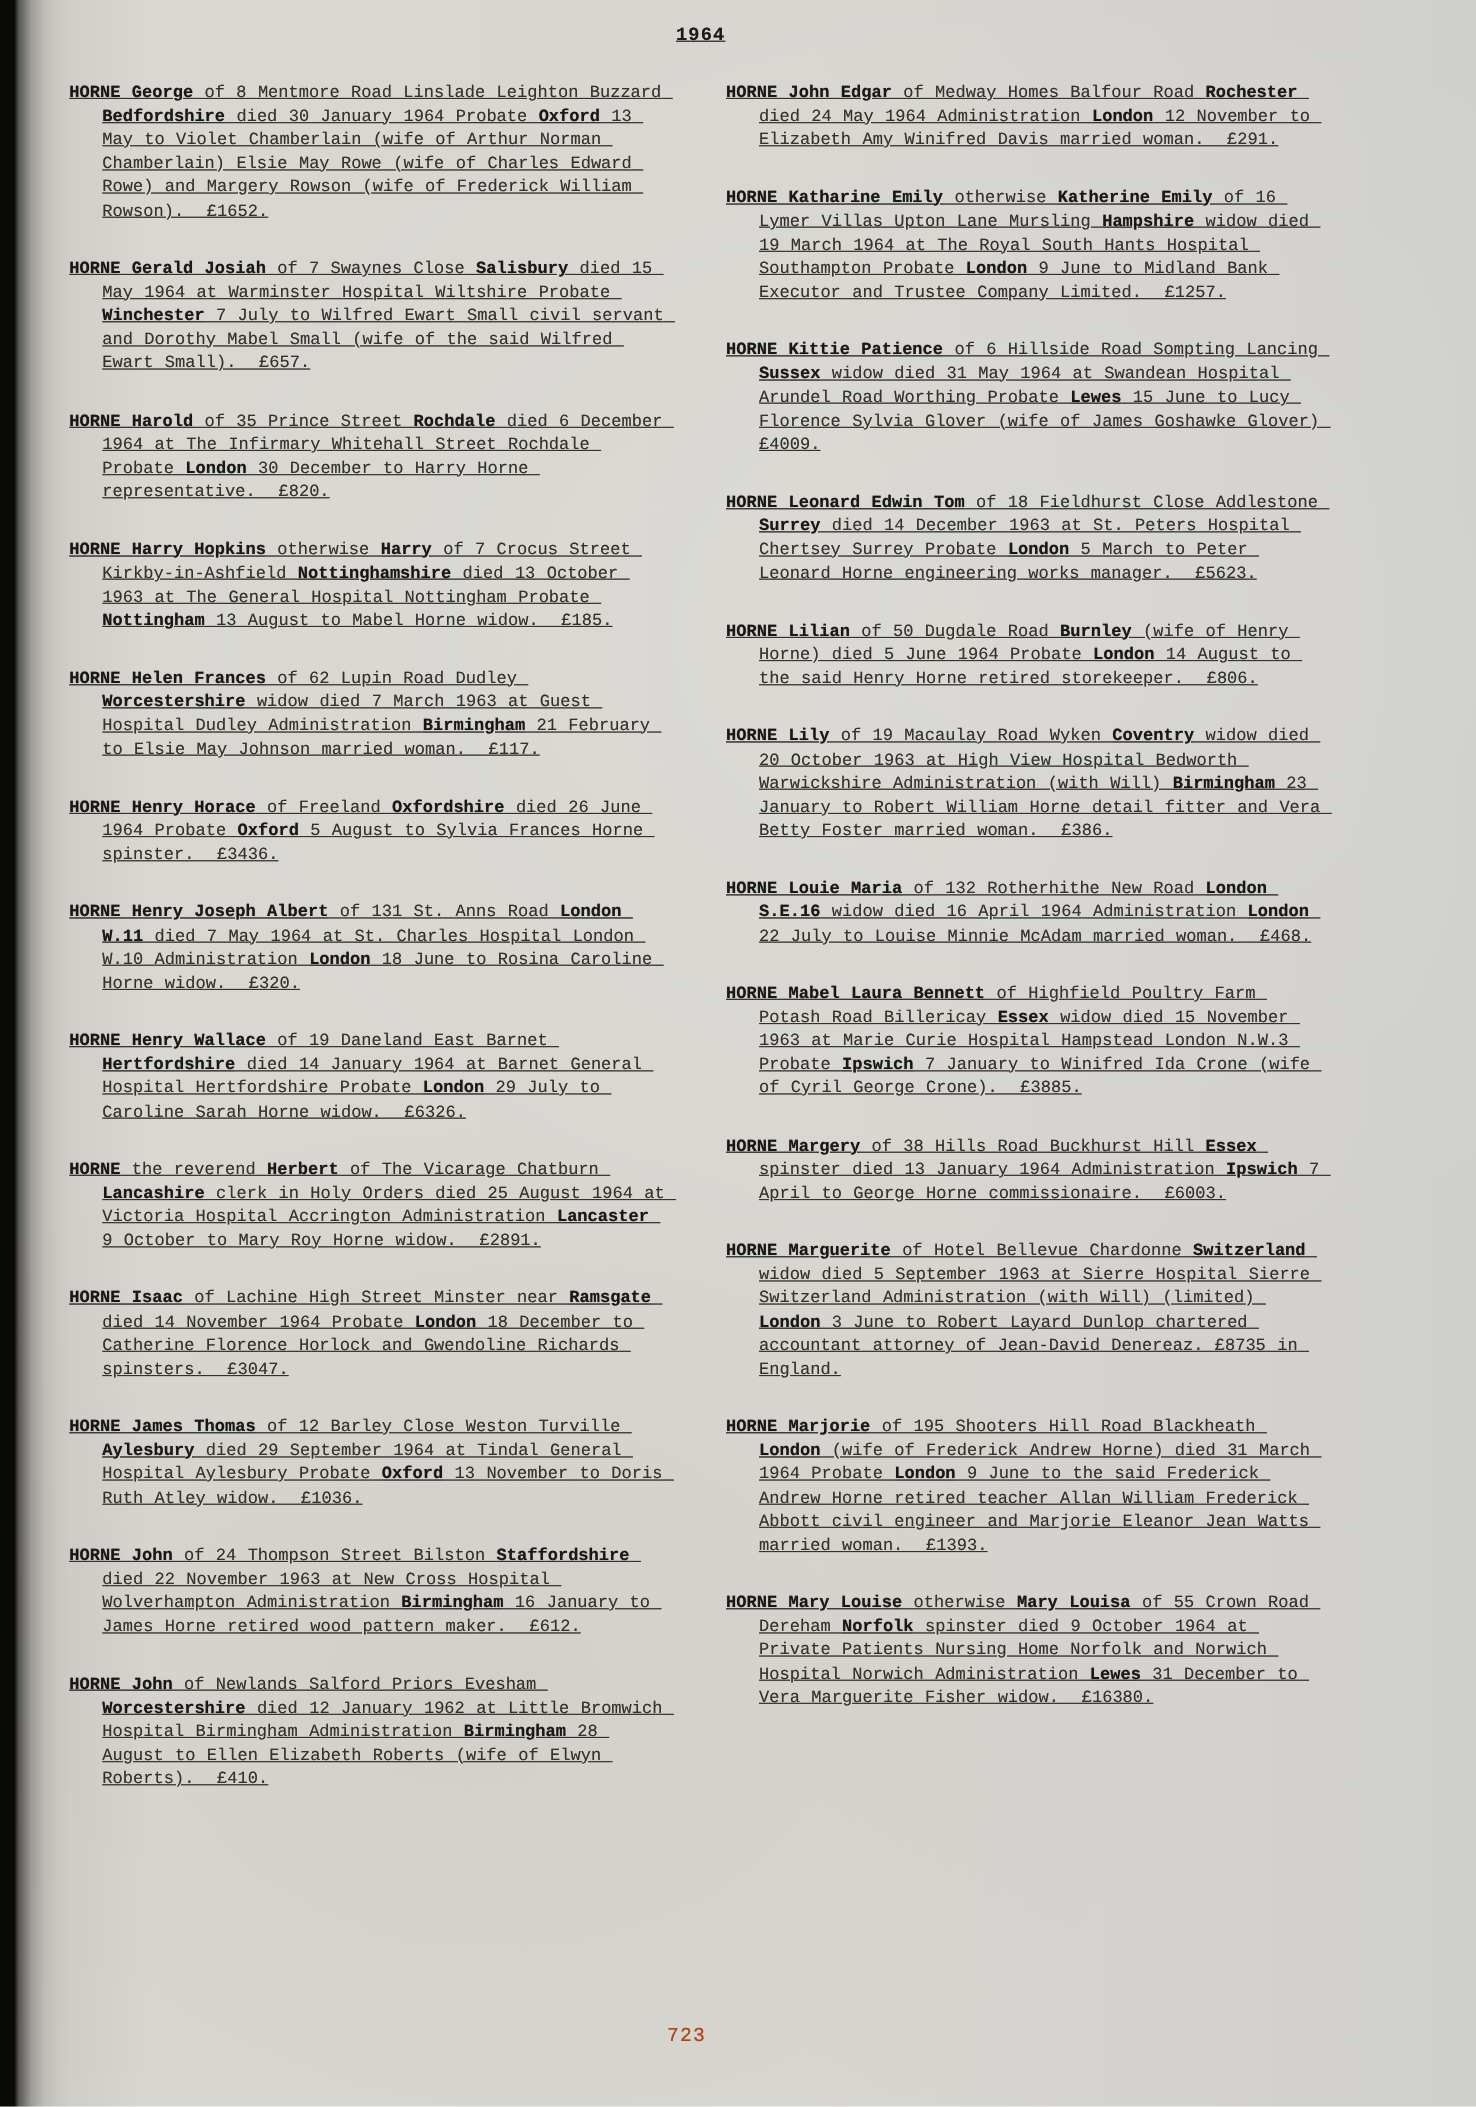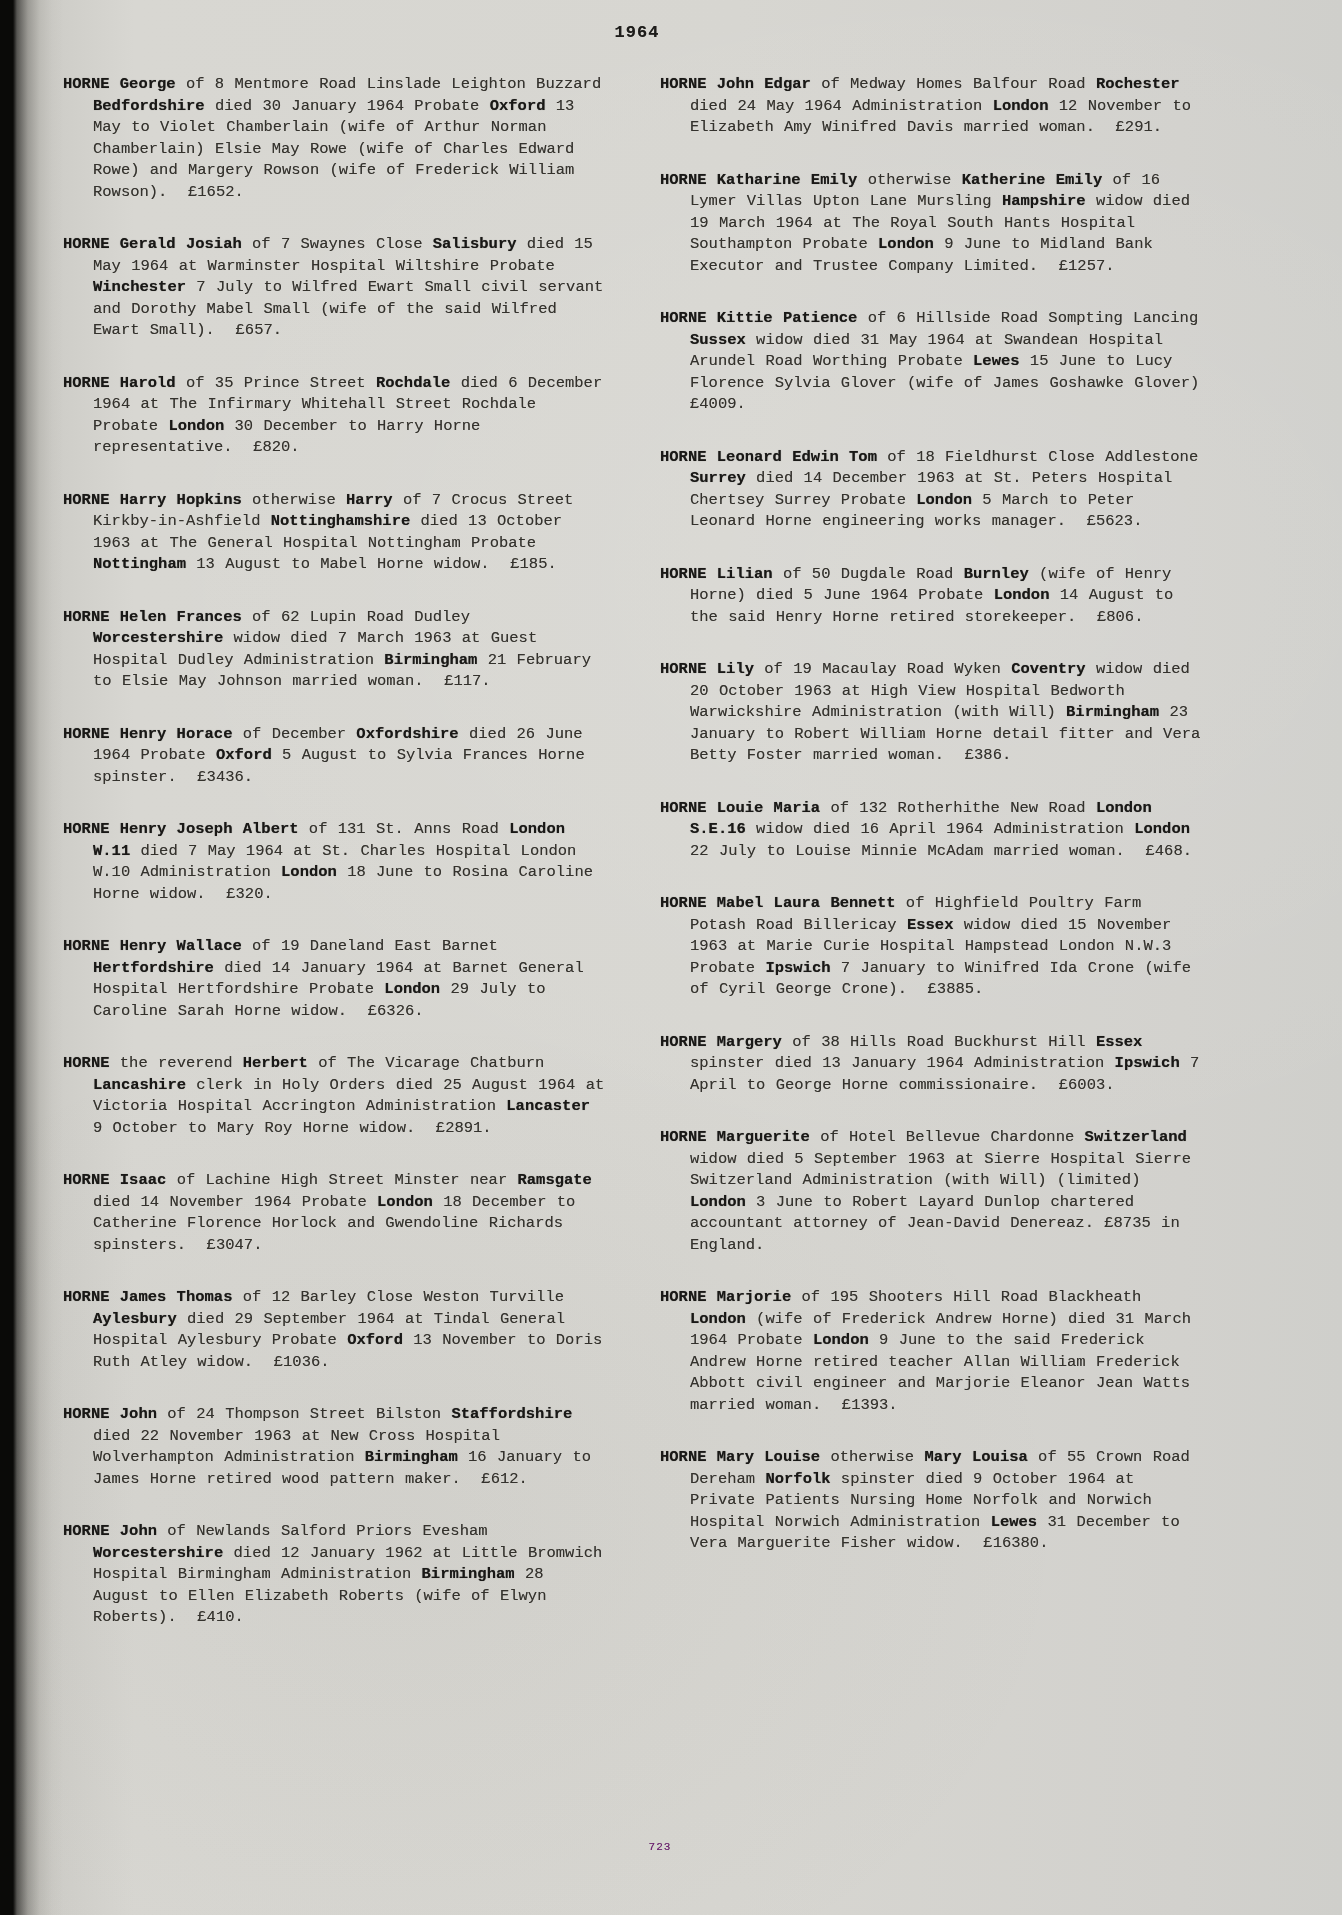--- a/index.html
+++ b/index.html
@@ -21,61 +21,61 @@
       #0a0a08 0px,#0a0a08 13px,
       rgba(18,17,14,0.62) 17px,
       rgba(55,53,47,0.32) 28px,
       rgba(110,107,98,0.16) 40px,
       rgba(150,148,140,0.07) 52px,
       rgba(0,0,0,0) 64px);
   }
   .content{
     position:absolute;left:63px;top:0;width:1148px;padding-top:22px;
     color:#34322d;
+    text-decoration:underline;
   }
   .year{
     text-align:center;font-weight:700;font-size:17px;line-height:22px;
     color:#1d1c1a;letter-spacing:1px;margin:0 0 30px 0;
     text-shadow:0 0 .6px rgba(20,20,18,.55);
   }
   .cols{display:flex;gap:52px;}
   .col{width:545px;}
   .entry{
     margin:0 0 31px 0;
     font-size:15.5px;line-height:21.5px;
     white-space:pre-wrap;
     text-indent:-30px;padding-left:30px;
     text-shadow:0 0 .55px rgba(40,38,34,.45);
     word-spacing:1px;
   }
   .bseg{font-weight:700;color:#191816;text-shadow:0 0 .7px rgba(10,10,8,.6);}
   .nseg{font-weight:400;}
   .pageno{
     position:absolute;left:0;top:1841px;width:1248px;text-align:center;
-    font-size:11px;color:#701a75;letter-spacing:1px;
+    font-size:18px;color:#c2410c;letter-spacing:1px;
     text-shadow:0 0 .5px rgba(40,38,34,.5);
-    padding-left:36px;
   }
 </style>
 </head>
 <body>
 
 <div class="paper-tone"></div>
 <div class="binding"></div>
 
 <div class="content">
   <div class="year">1964</div>
   <div class="cols">
     <div class="col" id="col-left">
         <p class="entry"><span class="bseg">HORNE George</span><span class="nseg"> of 8 Mentmore Road Linslade Leighton Buzzard </span><span class="bseg">Bedfordshire</span><span class="nseg"> died 30 January 1964 Probate </span><span class="bseg">Oxford</span><span class="nseg"> 13 May to Violet Chamberlain (wife of Arthur Norman Chamberlain) Elsie May Rowe (wife of Charles Edward Rowe) and Margery Rowson (wife of Frederick William Rowson).  £1652.</span></p>
         <p class="entry"><span class="bseg">HORNE Gerald Josiah</span><span class="nseg"> of 7 Swaynes Close </span><span class="bseg">Salisbury</span><span class="nseg"> died 15 May 1964 at Warminster Hospital Wiltshire Probate </span><span class="bseg">Winchester</span><span class="nseg"> 7 July to Wilfred Ewart Small civil servant and Dorothy Mabel Small (wife of the said Wilfred Ewart Small).  £657.</span></p>
         <p class="entry"><span class="bseg">HORNE Harold</span><span class="nseg"> of 35 Prince Street </span><span class="bseg">Rochdale</span><span class="nseg"> died 6 December 1964 at The Infirmary Whitehall Street Rochdale Probate </span><span class="bseg">London</span><span class="nseg"> 30 December to Harry Horne representative.  £820.</span></p>
         <p class="entry"><span class="bseg">HORNE Harry Hopkins</span><span class="nseg"> otherwise </span><span class="bseg">Harry</span><span class="nseg"> of 7 Crocus Street Kirkby-in-Ashfield </span><span class="bseg">Nottinghamshire</span><span class="nseg"> died 13 October 1963 at The General Hospital Nottingham Probate </span><span class="bseg">Nottingham</span><span class="nseg"> 13 August to Mabel Horne widow.  £185.</span></p>
         <p class="entry"><span class="bseg">HORNE Helen Frances</span><span class="nseg"> of 62 Lupin Road Dudley </span><span class="bseg">Worcestershire</span><span class="nseg"> widow died 7 March 1963 at Guest Hospital Dudley Administration </span><span class="bseg">Birmingham</span><span class="nseg"> 21 February to Elsie May Johnson married woman.  £117.</span></p>
-        <p class="entry"><span class="bseg">HORNE Henry Horace</span><span class="nseg"> of December </span><span class="bseg">Oxfordshire</span><span class="nseg"> died 26 June 1964 Probate </span><span class="bseg">Oxford</span><span class="nseg"> 5 August to Sylvia Frances Horne spinster.  £3436.</span></p>
+        <p class="entry"><span class="bseg">HORNE Henry Horace</span><span class="nseg"> of Freeland </span><span class="bseg">Oxfordshire</span><span class="nseg"> died 26 June 1964 Probate </span><span class="bseg">Oxford</span><span class="nseg"> 5 August to Sylvia Frances Horne spinster.  £3436.</span></p>
         <p class="entry"><span class="bseg">HORNE Henry Joseph Albert</span><span class="nseg"> of 131 St. Anns Road </span><span class="bseg">London W.11</span><span class="nseg"> died 7 May 1964 at St. Charles Hospital London W.10 Administration </span><span class="bseg">London</span><span class="nseg"> 18 June to Rosina Caroline Horne widow.  £320.</span></p>
         <p class="entry"><span class="bseg">HORNE Henry Wallace</span><span class="nseg"> of 19 Daneland East Barnet </span><span class="bseg">Hertfordshire</span><span class="nseg"> died 14 January 1964 at Barnet General Hospital Hertfordshire Probate </span><span class="bseg">London</span><span class="nseg"> 29 July to Caroline Sarah Horne widow.  £6326.</span></p>
         <p class="entry"><span class="bseg">HORNE</span><span class="nseg"> the reverend </span><span class="bseg">Herbert</span><span class="nseg"> of The Vicarage Chatburn </span><span class="bseg">Lancashire</span><span class="nseg"> clerk in Holy Orders died 25 August 1964 at Victoria Hospital Accrington Administration </span><span class="bseg">Lancaster</span><span class="nseg"> 9 October to Mary Roy Horne widow.  £2891.</span></p>
         <p class="entry"><span class="bseg">HORNE Isaac</span><span class="nseg"> of Lachine High Street Minster near </span><span class="bseg">Ramsgate</span><span class="nseg"> died 14 November 1964 Probate </span><span class="bseg">London</span><span class="nseg"> 18 December to Catherine Florence Horlock and Gwendoline Richards spinsters.  £3047.</span></p>
         <p class="entry"><span class="bseg">HORNE James Thomas</span><span class="nseg"> of 12 Barley Close Weston Turville </span><span class="bseg">Aylesbury</span><span class="nseg"> died 29 September 1964 at Tindal General Hospital Aylesbury Probate </span><span class="bseg">Oxford</span><span class="nseg"> 13 November to Doris Ruth Atley widow.  £1036.</span></p>
         <p class="entry"><span class="bseg">HORNE John</span><span class="nseg"> of 24 Thompson Street Bilston </span><span class="bseg">Staffordshire</span><span class="nseg"> died 22 November 1963 at New Cross Hospital Wolverhampton Administration </span><span class="bseg">Birmingham</span><span class="nseg"> 16 January to James Horne retired wood pattern maker.  £612.</span></p>
         <p class="entry"><span class="bseg">HORNE John</span><span class="nseg"> of Newlands Salford Priors Evesham </span><span class="bseg">Worcestershire</span><span class="nseg"> died 12 January 1962 at Little Bromwich Hospital Birmingham Administration </span><span class="bseg">Birmingham</span><span class="nseg"> 28 August to Ellen Elizabeth Roberts (wife of Elwyn Roberts).  £410.</span></p>
       </div>
     <div class="col" id="col-right">
         <p class="entry"><span class="bseg">HORNE John Edgar</span><span class="nseg"> of Medway Homes Balfour Road </span><span class="bseg">Rochester</span><span class="nseg"> died 24 May 1964 Administration </span><span class="bseg">London</span><span class="nseg"> 12 November to Elizabeth Amy Winifred Davis married woman.  £291.</span></p>

